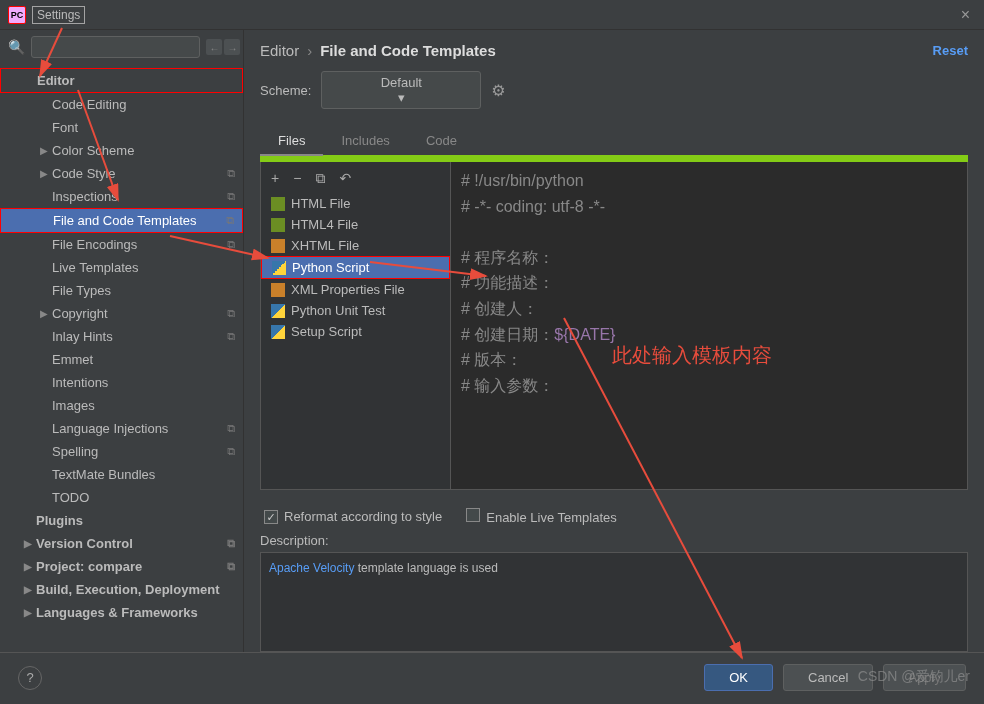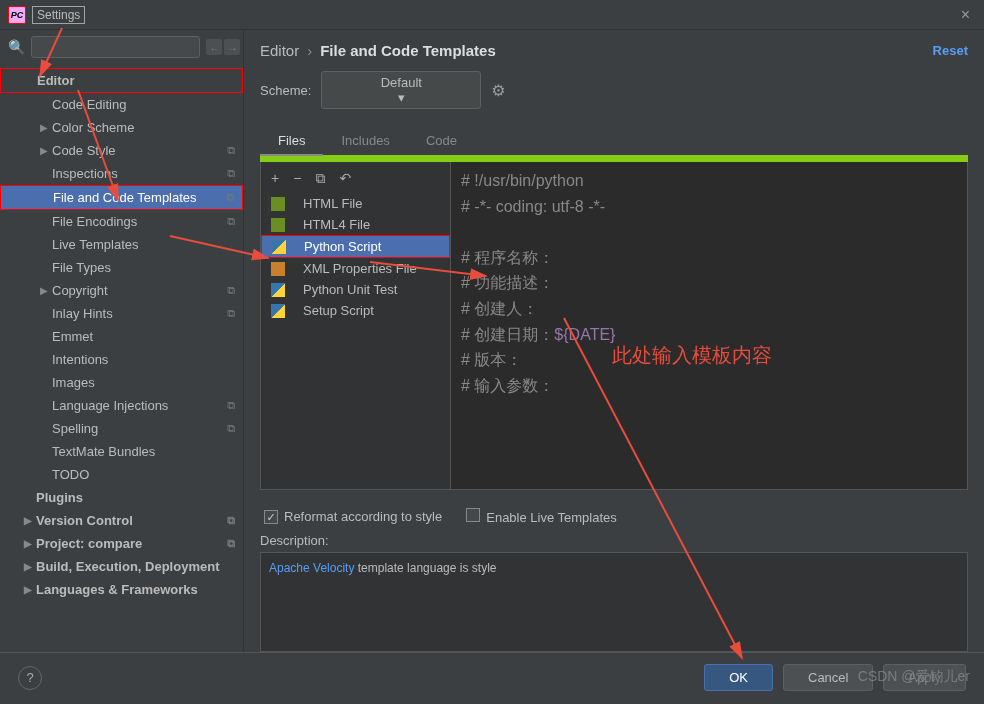--- a/index.html
+++ b/index.html
@@ -1,18 +1,18 @@
 <!DOCTYPE html>
 <html><head>
 <meta charset="utf-8">
 <style>
 * { box-sizing: border-box; margin: 0; padding: 0; font-family: "Segoe UI", Arial, sans-serif; }
 body { width: 984px; height: 704px; background: #3c3f41; color: #bbbbbb; font-size: 13px; overflow: hidden; position: relative; }
 .titlebar { height: 30px; display: flex; align-items: center; padding: 0 8px; background: #3c3f41; border-bottom: 1px solid #323232; }
-.titlebar .logo { width: 18px; height: 18px; background: #f0abfc; border-radius: 2px; display: flex; align-items: center; justify-content: center; font-size: 9px; font-weight: bold; color: #000; margin-right: 6px; border: 1px solid red; font-style: italic; }
+.titlebar .logo { width: 18px; height: 18px; background: #f0abfc; border-radius: 2px; display: flex; align-items: center; justify-content: center; font-size: 9px; font-weight: bold; color: #000; margin-right: 6px; border: 1px solid red; }
 .titlebar .title { font-size: 12px; color: #bbb; border: 1px solid #a3a3a3; padding: 1px 4px; }
 .titlebar .close { margin-left: auto; color: #999; font-size: 16px; cursor: pointer; padding: 0 6px; }
 .main { display: flex; height: 622px; }
 .sidebar { width: 244px; background: #3c3f41; border-right: 1px solid #323232; display: flex; flex-direction: column; }
 .search-row { display: flex; align-items: center; padding: 6px 8px; gap: 6px; }
 .search-input { flex: 1; background: #45494a; border: 1px solid #5e6060; border-radius: 3px; color: #bbb; padding: 3px 6px; font-size: 12px; }
 .search-icon { color: #999; font-size: 14px; }
 .arrow-controls { display: flex; gap: 2px; }
 .arrow-btn { width: 16px; height: 16px; background: #4c5052; color: #888; font-size: 10px; display: flex; align-items: center; justify-content: center; border-radius: 2px; }
 .tree { flex: 1; overflow-y: auto; padding-top: 4px; }
@@ -32,21 +32,21 @@
 .scheme-row { display: flex; align-items: center; gap: 10px; margin-bottom: 18px; }
 .scheme-select { background: #45494a; border: 1px solid #5e6060; border-radius: 3px; padding: 3px 8px; min-width: 160px; color: #bbb; display: flex; align-items: center; justify-content: space-between; flex-direction: column; }
 .gear { color: #999; font-size: 16px; }
 .tabs { display: flex; border-bottom: 7px solid #84cc16; margin-bottom: 0; }
 .tab { padding: 6px 18px; cursor: pointer; color: #888; font-size: 13px; }
 .tab.active { color: #ddd; border-bottom: 2px solid #888; margin-bottom: -1px; }
 .template-area { display: flex; flex: 1; background: #313335; border: 1px solid #555; border-top: none; margin-bottom: 10px; min-height: 280px; }
 .template-list { width: 190px; border-right: 1px solid #555; display: flex; flex-direction: column; padding: 6px 0; }
 .toolbar { display: flex; gap: 14px; padding: 2px 10px 6px 10px; color: #aaa; font-size: 14px; }
 .toolbar span { cursor: pointer; }
-.tmpl-item { display: flex; align-items: center; gap: 18px; padding: 3px 10px; cursor: pointer; font-size: 13px; color: #bbb; }
+.tmpl-item { display: flex; align-items: center; gap: 6px; padding: 3px 10px; cursor: pointer; font-size: 13px; color: #bbb; }
 .tmpl-item.selected { background: #4b6eaf; color: #fff; }
 .tmpl-icon { width: 14px; height: 14px; display: inline-block; }
 .icon-html { background: #6b8e23; }
 .icon-xml { background: #c9802a; }
 .icon-py { background: linear-gradient(135deg, #3776ab 50%, #ffd43b 50%); }
 .editor { flex: 1; background: #2b2b2b; font-family: "Consolas", monospace; font-size: 16px; padding: 6px 10px; white-space: pre; line-height: 1.6; color: #888; }
 .editor .var { color: #9876aa; }
 .checkbox-row { display: flex; align-items: center; gap: 24px; padding: 8px 4px; font-size: 13px; }
 .checkbox { width: 14px; height: 14px; border: 1px solid #888; display: inline-flex; align-items: center; justify-content: center; margin-right: 6px; background: #43494a; }
 .checkbox.checked::after { content: "✓"; color: #ccc; font-size: 11px; }
@@ -84,20 +84,24 @@
     <div class="tree" id="tree">
         <div class="tree-item indent-1 bold red-box">
           <span class="chev"></span>
           <span>Editor</span>
         </div>
         <div class="tree-item indent-2">
           <span class="chev"></span>
           <span>Code Editing</span>
         </div>
         <div class="tree-item indent-2">
+          <span class="chev"></span>
+          <span>Font</span>
+        </div>
+        <div class="tree-item indent-2">
           <span class="chev">▶</span>
           <span>Color Scheme</span>
         </div>
         <div class="tree-item indent-2">
           <span class="chev">▶</span>
           <span>Code Style</span>
           <span class="copy-icon">⧉</span>
         </div>
         <div class="tree-item indent-2">
           <span class="chev"></span>
@@ -219,20 +223,24 @@
           <span>↶</span>
         </div>
         <div id="tmpl-list">
             <div class="tmpl-item">
               <span class="tmpl-icon icon-html"></span>
               <span>HTML File</span>
             </div>
             <div class="tmpl-item">
               <span class="tmpl-icon icon-html"></span>
               <span>HTML4 File</span>
+            </div>
+            <div class="tmpl-item">
+              <span class="tmpl-icon icon-xml"></span>
+              <span>XHTML File</span>
             </div>
             <div class="tmpl-item selected red-box">
               <span class="tmpl-icon icon-py"></span>
               <span>Python Script</span>
             </div>
             <div class="tmpl-item">
               <span class="tmpl-icon icon-xml"></span>
               <span>XML Properties File</span>
             </div>
             <div class="tmpl-item">
@@ -256,21 +264,21 @@
 <span># 输入参数：</span></div>
     </div>
 
     <div class="checkbox-row">
       <label><span class="checkbox checked"></span><span>Reformat according to style</span></label>
       <label><span class="checkbox"></span><span>Enable Live Templates</span></label>
     </div>
 
     <div class="desc-label">Description:</div>
     <div class="desc-box">
-      <span class="link">Apache Velocity</span><span> template language is style</span>
+      <span class="link">Apache Velocity</span><span> template language is used</span>
     </div>
   </div>
 </div>
 
 <div class="footer">
   <span class="help-btn">?</span>
   <div style="flex:1"></div>
   <button class="btn primary red-box">OK</button>
   <button class="btn">Cancel</button>
   <button class="btn disabled">Apply</button>

